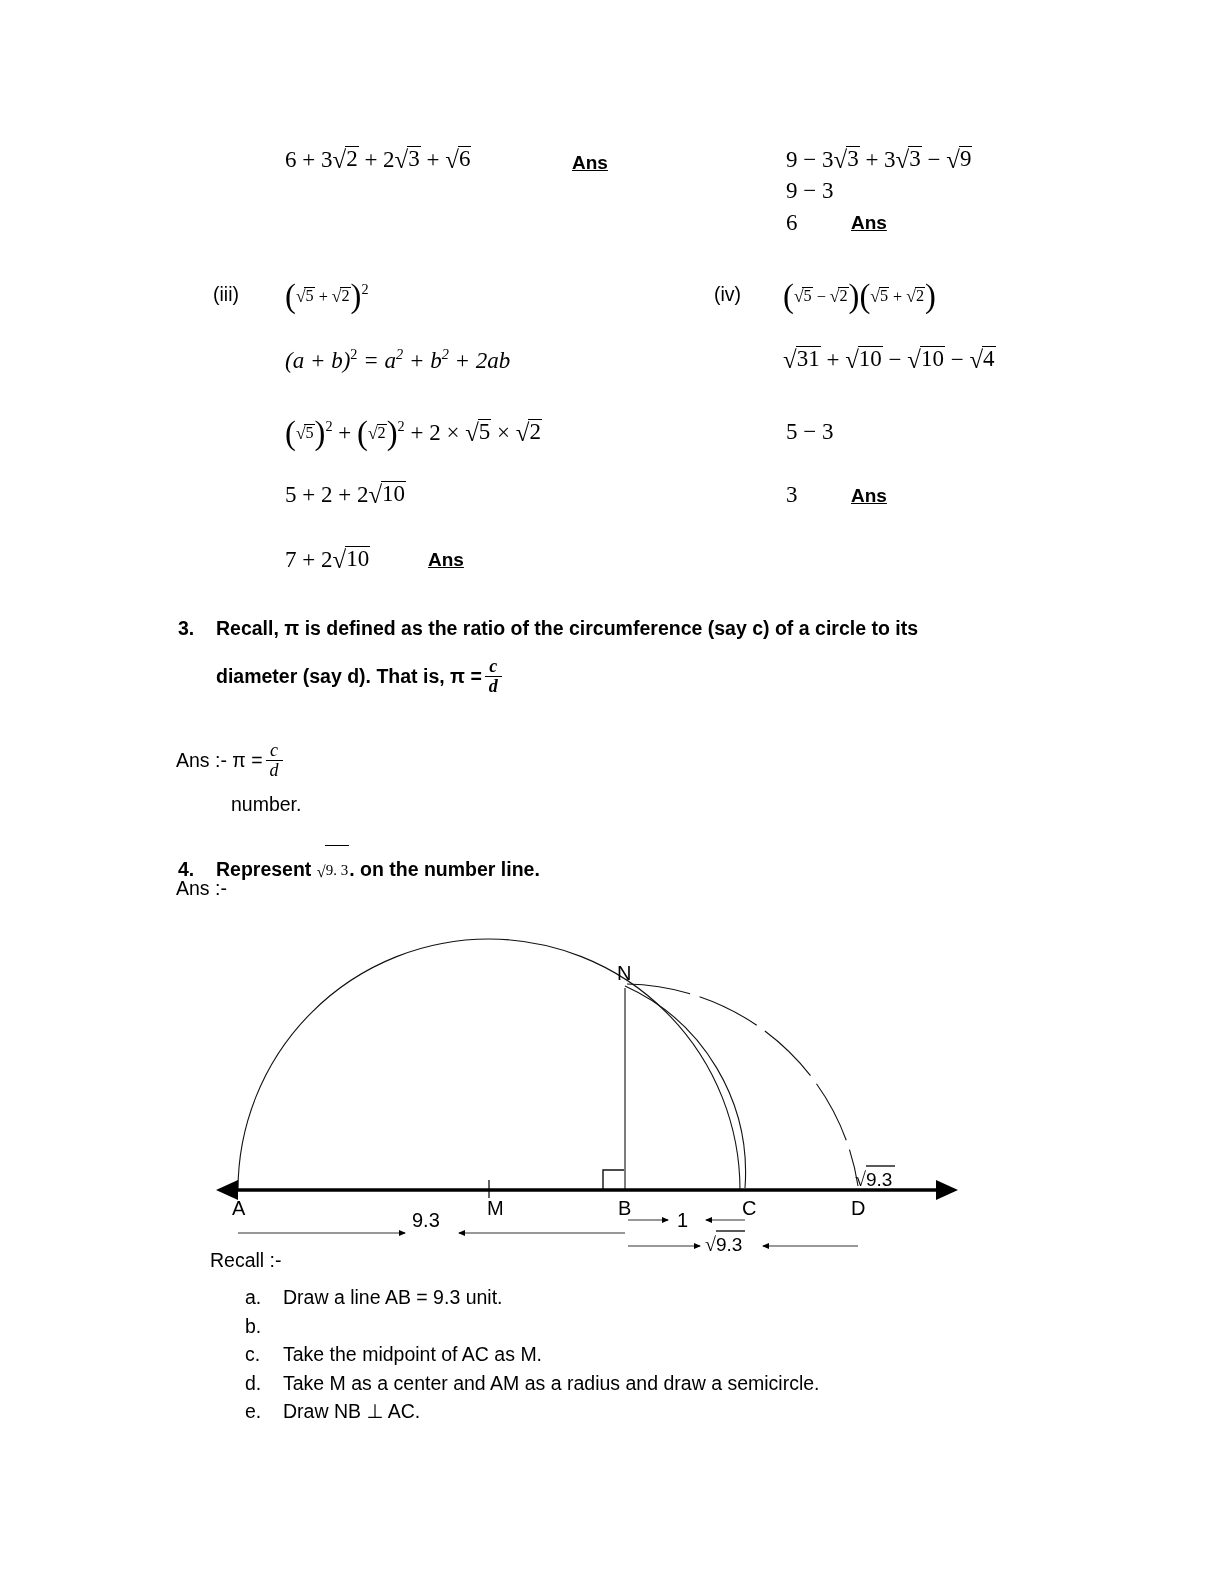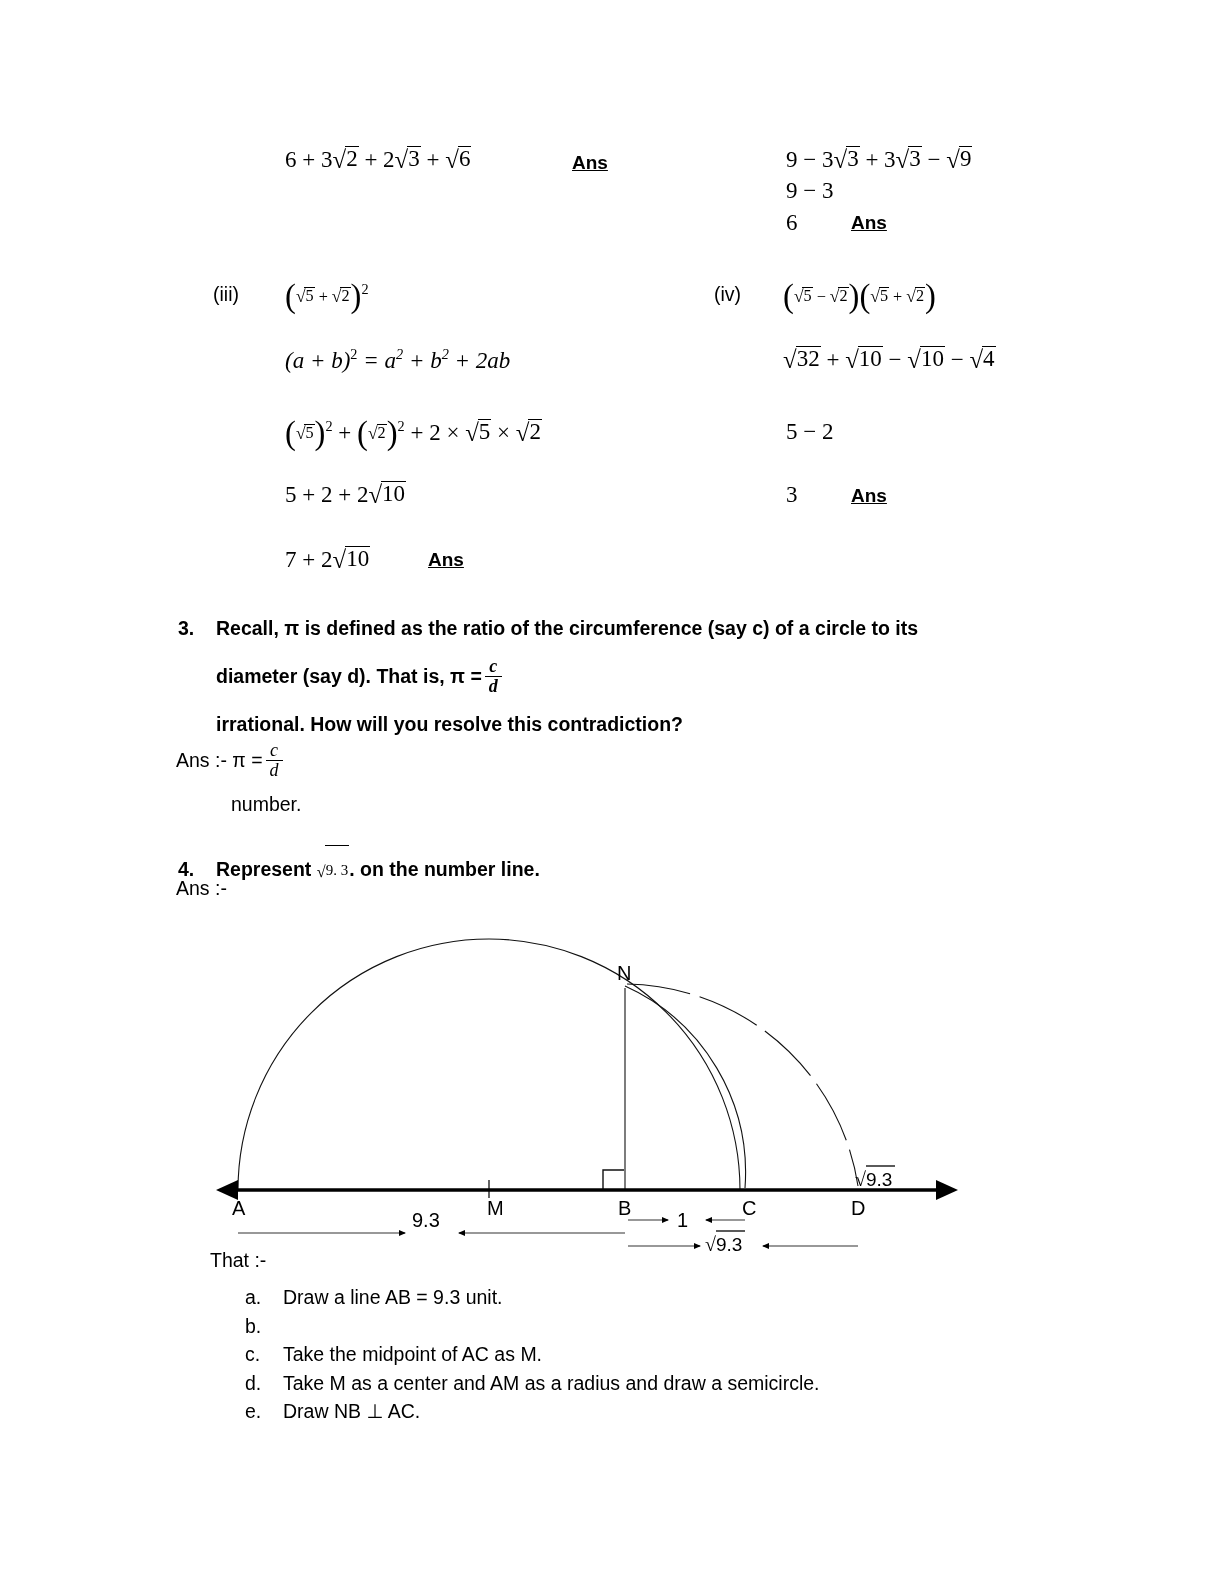--- a/index.html
+++ b/index.html
@@ -175,40 +175,39 @@
   </div>
   <div class="abs ans" style="left:428px; top:549px;">Ans</div>
 
   <div class="abs romanlbl" style="left:714px; top:283px;">(iv)</div>
 
   <div class="abs math" style="left:783px; top:280px;">
     <span class="bigp">(</span><span class="inp"><span class="rad"><span class="sym">√</span><span class="rnd">5</span></span> − <span class="rad"><span class="sym">√</span><span class="rnd">2</span></span></span><span class="bigp">)(</span><span class="inp"><span class="rad"><span class="sym">√</span><span class="rnd">5</span></span> + <span class="rad"><span class="sym">√</span><span class="rnd">2</span></span></span><span class="bigp">)</span>
   </div>
 
   <div class="abs math" style="left:783px; top:347px;">
-    <span class="rad"><span class="sym">√</span><span class="rnd">32</span></span>
+    <span class="rad"><span class="sym">√</span><span class="rnd">31</span></span>
     + <span class="rad"><span class="sym">√</span><span class="rnd">10</span></span>
     − <span class="rad"><span class="sym">√</span><span class="rnd">10</span></span>
     − <span class="rad"><span class="sym">√</span><span class="rnd">4</span></span>
   </div>
 
-  <div class="abs math" style="left:786px; top:420px;">5 − 2</div>
+  <div class="abs math" style="left:786px; top:420px;">5 − 3</div>
 
   <div class="abs math" style="left:786px; top:483px;">3</div>
   <div class="abs ans" style="left:851px; top:485px;">Ans</div>
 
   <div class="abs qtext" style="left:178px; top:604px;">3.</div>
 
   <div class="abs qtext" style="left:216px; top:604px; width:800px;">Recall, π is defined as the ratio of the circumference (say c) of a circle to its</div>
 
   <div class="abs qtext" style="left:216px; top:652px; width:810px;">
     <span>diameter (say d). That is, π =</span><span class="frac"><span class="num">c</span><span class="den">d</span></span>
   </div>
 
-  <div class="abs qtext" style="left:216px; top:700px; width:800px;">irrational. How will you resolve this contradiction?</div>
 
   <div class="abs btext" style="left:176px; top:738px; width:850px;">
     <span>Ans :- π =</span><span class="frac"><span class="num">c</span><span class="den">d</span></span> 
   </div>
   <div class="abs btext" style="left:231px; top:782px;">number.</div>
 
   <div class="abs qtext" style="left:178px; top:845px;">4.</div>
   <div class="abs qtext" style="left:216px; top:845px;">
     <span>Represent</span>
     <span class="rad" style="font-family:'Liberation Serif',serif; font-weight:normal; font-size:15px;"><span class="sym">√</span><span class="rnd">9. 3</span></span><span>. on the number line.</span>
@@ -266,21 +265,21 @@
       <line x1="628" y1="326" x2="700" y2="326" stroke="#333" stroke-width="1.2" marker-end="url(#dimArrow)"></line>
       <g>
         <text x="705" y="331" font-family="Liberation Serif, serif" font-size="20">√</text>
         <line x1="716" y1="311" x2="745" y2="311" stroke="#000" stroke-width="1.3"></line>
         <text x="716" y="331" font-family="Liberation Sans, sans-serif" font-size="19">9.3</text>
       </g>
       <line x1="763" y1="326" x2="858" y2="326" stroke="#333" stroke-width="1.2" marker-start="url(#dimArrowBack)"></line>
     </svg>
   </div>
 
-  <div class="abs steps-title" style="left:210px; top:1249px;">That :-</div>
+  <div class="abs steps-title" style="left:210px; top:1249px;">Recall :-</div>
 
   <ol class="steps abs" style="left:245px; top:1283px; width:740px;">
     <li>
       <span class="lbl">a.</span>
       <span>Draw a line AB = 9.3 unit.</span>
     </li>
     <li>
       <span class="lbl">b.</span>
     </li>
     <li>

